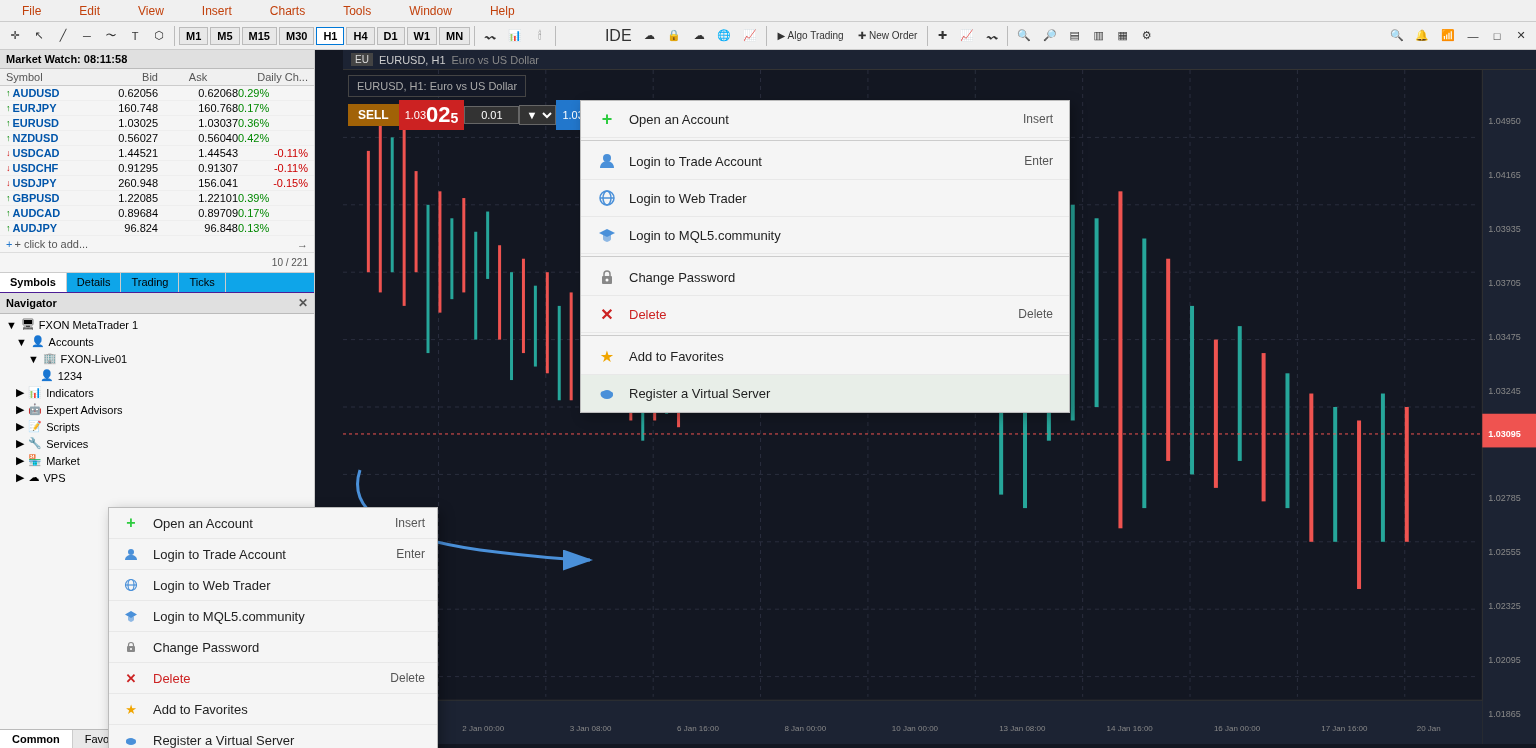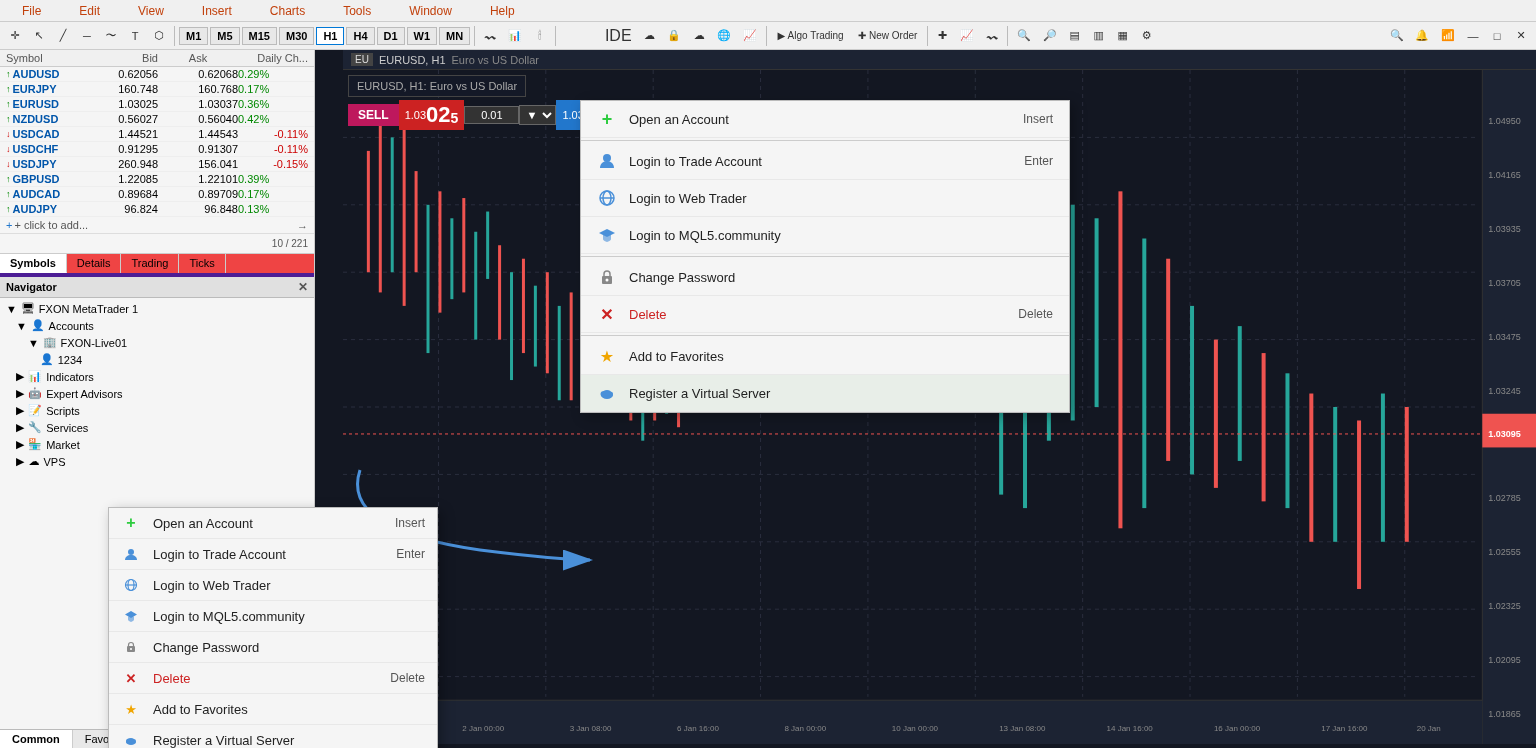--- a/index.html
+++ b/index.html
@@ -30,21 +30,21 @@
     .bid-val { color: #000; text-align: right; }
     .ask-val { color: #000; text-align: right; }
     .chg-pos { color: #008800; text-align: left; }
     .chg-neg { color: #cc0000; text-align: right; }
     .arrow-up { color: #008800; font-size: 9px; }
     .arrow-down { color: #cc0000; font-size: 9px; }
     .click-add { font-size: 11px; color: #555; padding: 2px 6px; display: flex; align-items: center; gap: 2px; cursor: pointer; }
     .pagination { text-align: right; font-size: 10px; color: #555; padding: 4px 6px; border-top: 1px solid #ddd; }
 
     
-    .tab-bar { display: flex; background: #ef4444; border-bottom: 4px solid #4c1d95; border-top: 1px solid #ccc; }
+    .tab-bar { display: flex; background: #0ea5e9; border-bottom: 1px solid #4c1d95; border-top: 1px solid #ccc; }
     .tab { padding: 3px 10px; font-size: 11px; cursor: pointer; border-right: 1px solid #ccc; }
     .tab.active { background: #fff; border-bottom: 1px solid #fff; font-weight: bold; }
 
     
     .navigator-header { background: #e0e0e0; padding: 3px 6px; font-size: 11px; font-weight: bold; border-bottom: 1px solid #bbb; display: flex; align-items: center; justify-content: space-between; }
     .nav-close { cursor: pointer; font-size: 12px; color: #555; }
     .nav-tree { flex: 1; overflow-y: auto; padding: 2px 0; font-size: 11px; }
     .nav-item { padding: 2px 6px; display: flex; align-items: center; gap: 4px; cursor: pointer; }
     .nav-indent1 { padding-left: 16px; }
     .nav-indent2 { padding-left: 28px; }
@@ -141,20 +141,23 @@
   <button class="toolbar-btn" style="color:green;">📶</button>
   <button class="toolbar-btn">—</button>
   <button class="toolbar-btn">□</button>
   <button class="toolbar-btn">✕</button>
 </div>
 
 <div class="main-layout">
 
   <div class="left-panel">
 
+    <div class="market-watch-header">
+      <span>Market Watch: 08:11:58</span>
+    </div>
     <div class="market-watch-cols">
       <span>Symbol</span>
       <span style="text-align:right;">Bid</span>
       <span style="text-align:center;">Ask</span>
       <span style="text-align:right;">Daily Ch...</span>
     </div>
 
     <div id="market-rows" style="overflow-y:auto; max-height:190px;">
     <div class="market-row">
         <span class="sym-name">
@@ -439,21 +442,21 @@
         <text x="73%" y="98%" fill="#888" font-size="8">16 Jan 00:00</text>
         <text x="82%" y="98%" fill="#888" font-size="8">17 Jan 16:00</text>
         <text x="90%" y="98%" fill="#888" font-size="8">20 Jan</text>
       </svg>
 
       <div style="position:absolute;top:5px;left:5px;background:rgba(20,25,40,0.95);border:1px solid #444;padding:4px 8px;display:flex;align-items:center;gap:8px;">
         <span style="color:#aaa;font-size:11px;">EURUSD, H1: Euro vs US Dollar</span>
       </div>
 
       <div style="position:absolute;top:30px;left:5px;display:flex;gap:0;align-items:center;">
-        <button class="sell-btn" style="background:#be185d;color:#fff;border:none;padding:4px 10px;font-size:12px;font-weight:bold;cursor:pointer;">SELL</button>
+        <button class="sell-btn" style="background:#a16207;color:#fff;border:none;padding:4px 10px;font-size:12px;font-weight:bold;cursor:pointer;">SELL</button>
         <div style="background:#cc2222;padding:4px 6px;display:flex;align-items:flex-end;">
           <span style="color:#fff;font-size:11px;align-self:center;">1.03</span>
           <span style="color:#fff;font-size:22px;font-weight:bold;line-height:1;">02</span>
           <sup style="color:#fff;font-size:14px;font-weight:bold;">5</sup>
         </div>
 
         <input type="text" style="width: 55px; background: rgb(51, 51, 51); color: rgb(255, 255, 255); border: 1px solid rgb(102, 102, 102); text-align: center; font-size: 11px; padding: 2px;" value="0.01">
         <select style="background:#333;color:#fff;border:1px solid #666;font-size:11px;padding:2px;">
           <option>▼</option>
         </select>

